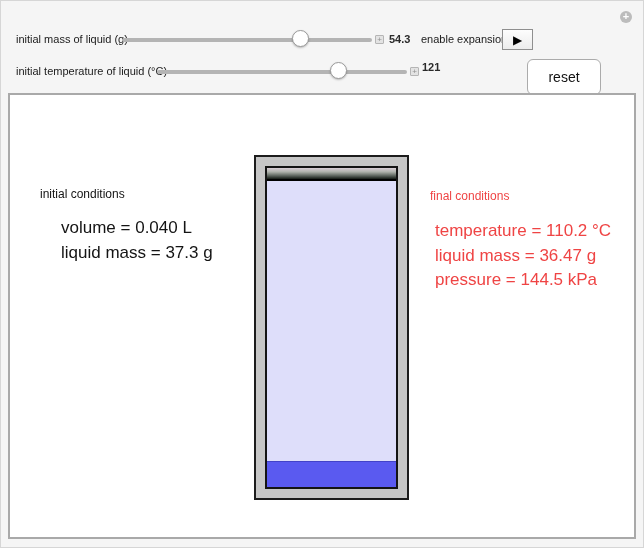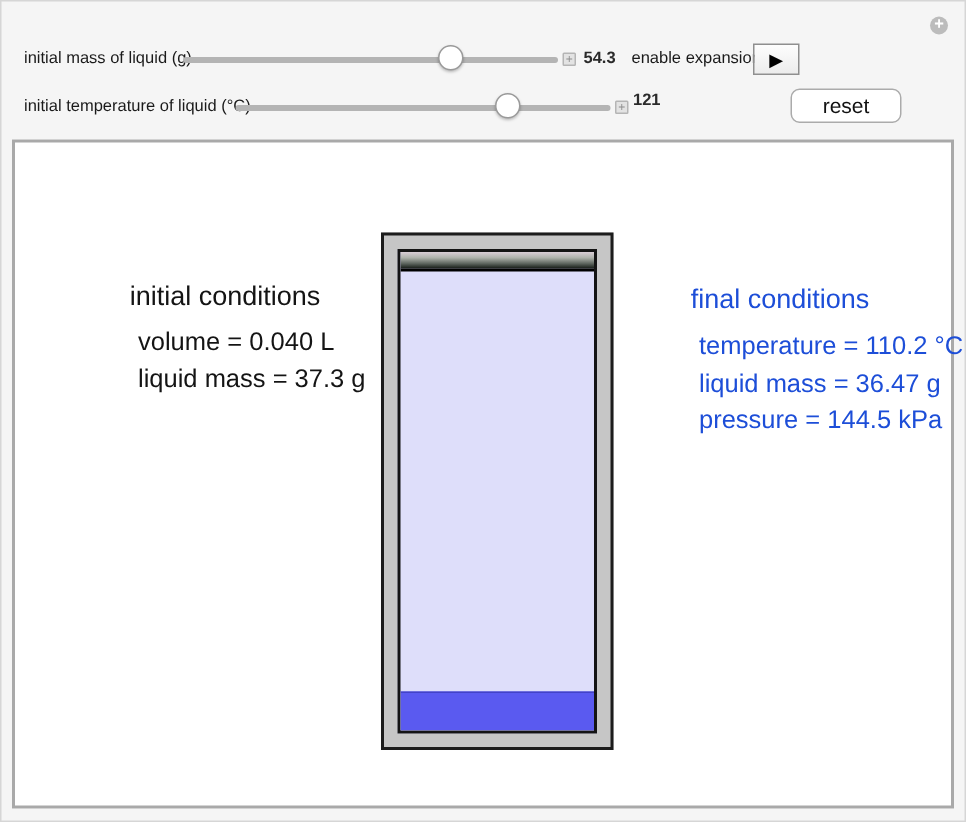--- a/index.html
+++ b/index.html
@@ -53,21 +53,21 @@
     left: 501px; top: 28px;
     width: 31px; height: 21px;
     background: linear-gradient(#fdfdfd, #ececec);
     border: 1px solid #8f8f8f;
     display: flex; align-items: center; justify-content: center;
     font-size: 12px; color: #000; cursor: pointer;
   }
   .reset-button {
     position: absolute;
     left: 526px; top: 58px;
-    width: 74px; height: 23px;
+    width: 74px; height: 36px;
     background: #ffffff;
     border: 1px solid #ababab;
     border-radius: 6px;
     font-family: "Liberation Sans", sans-serif;
     font-size: 14px; color: #111;
     text-align: center; line-height: 21px;
     cursor: pointer;
   }
   .options-icon {
     position: absolute;
@@ -84,29 +84,29 @@
   
   .panel {
     position: absolute;
     left: 7px; top: 92px;
     width: 628px; height: 446px;
     background: #ffffff;
     border: 2px solid #a9a9a9;
   }
   .cond-title {
     position: absolute;
-    font-size: 18px; color: #141414;
-    text-align: center; white-space: nowrap;
+    font-size: 12px; color: #141414;
+    text-align: left; white-space: nowrap;
   }
   .cond-lines {
     position: absolute;
     font-size: 17px; color: #141414;
-    line-height: 24.5px; white-space: nowrap; margin-left: 31px;
+    line-height: 24.5px; white-space: nowrap;
   }
-  .final-color { color: #1d4ed8; }
+  .final-color { color: #ef4444; }
 
   
   .cylinder {
     position: absolute;
     left: 244px; top: 60px;
     width: 155px; height: 345px;
     background: #c6c6c6;
     border: 2px solid #1c1c1c;
   }
   .cavity {

